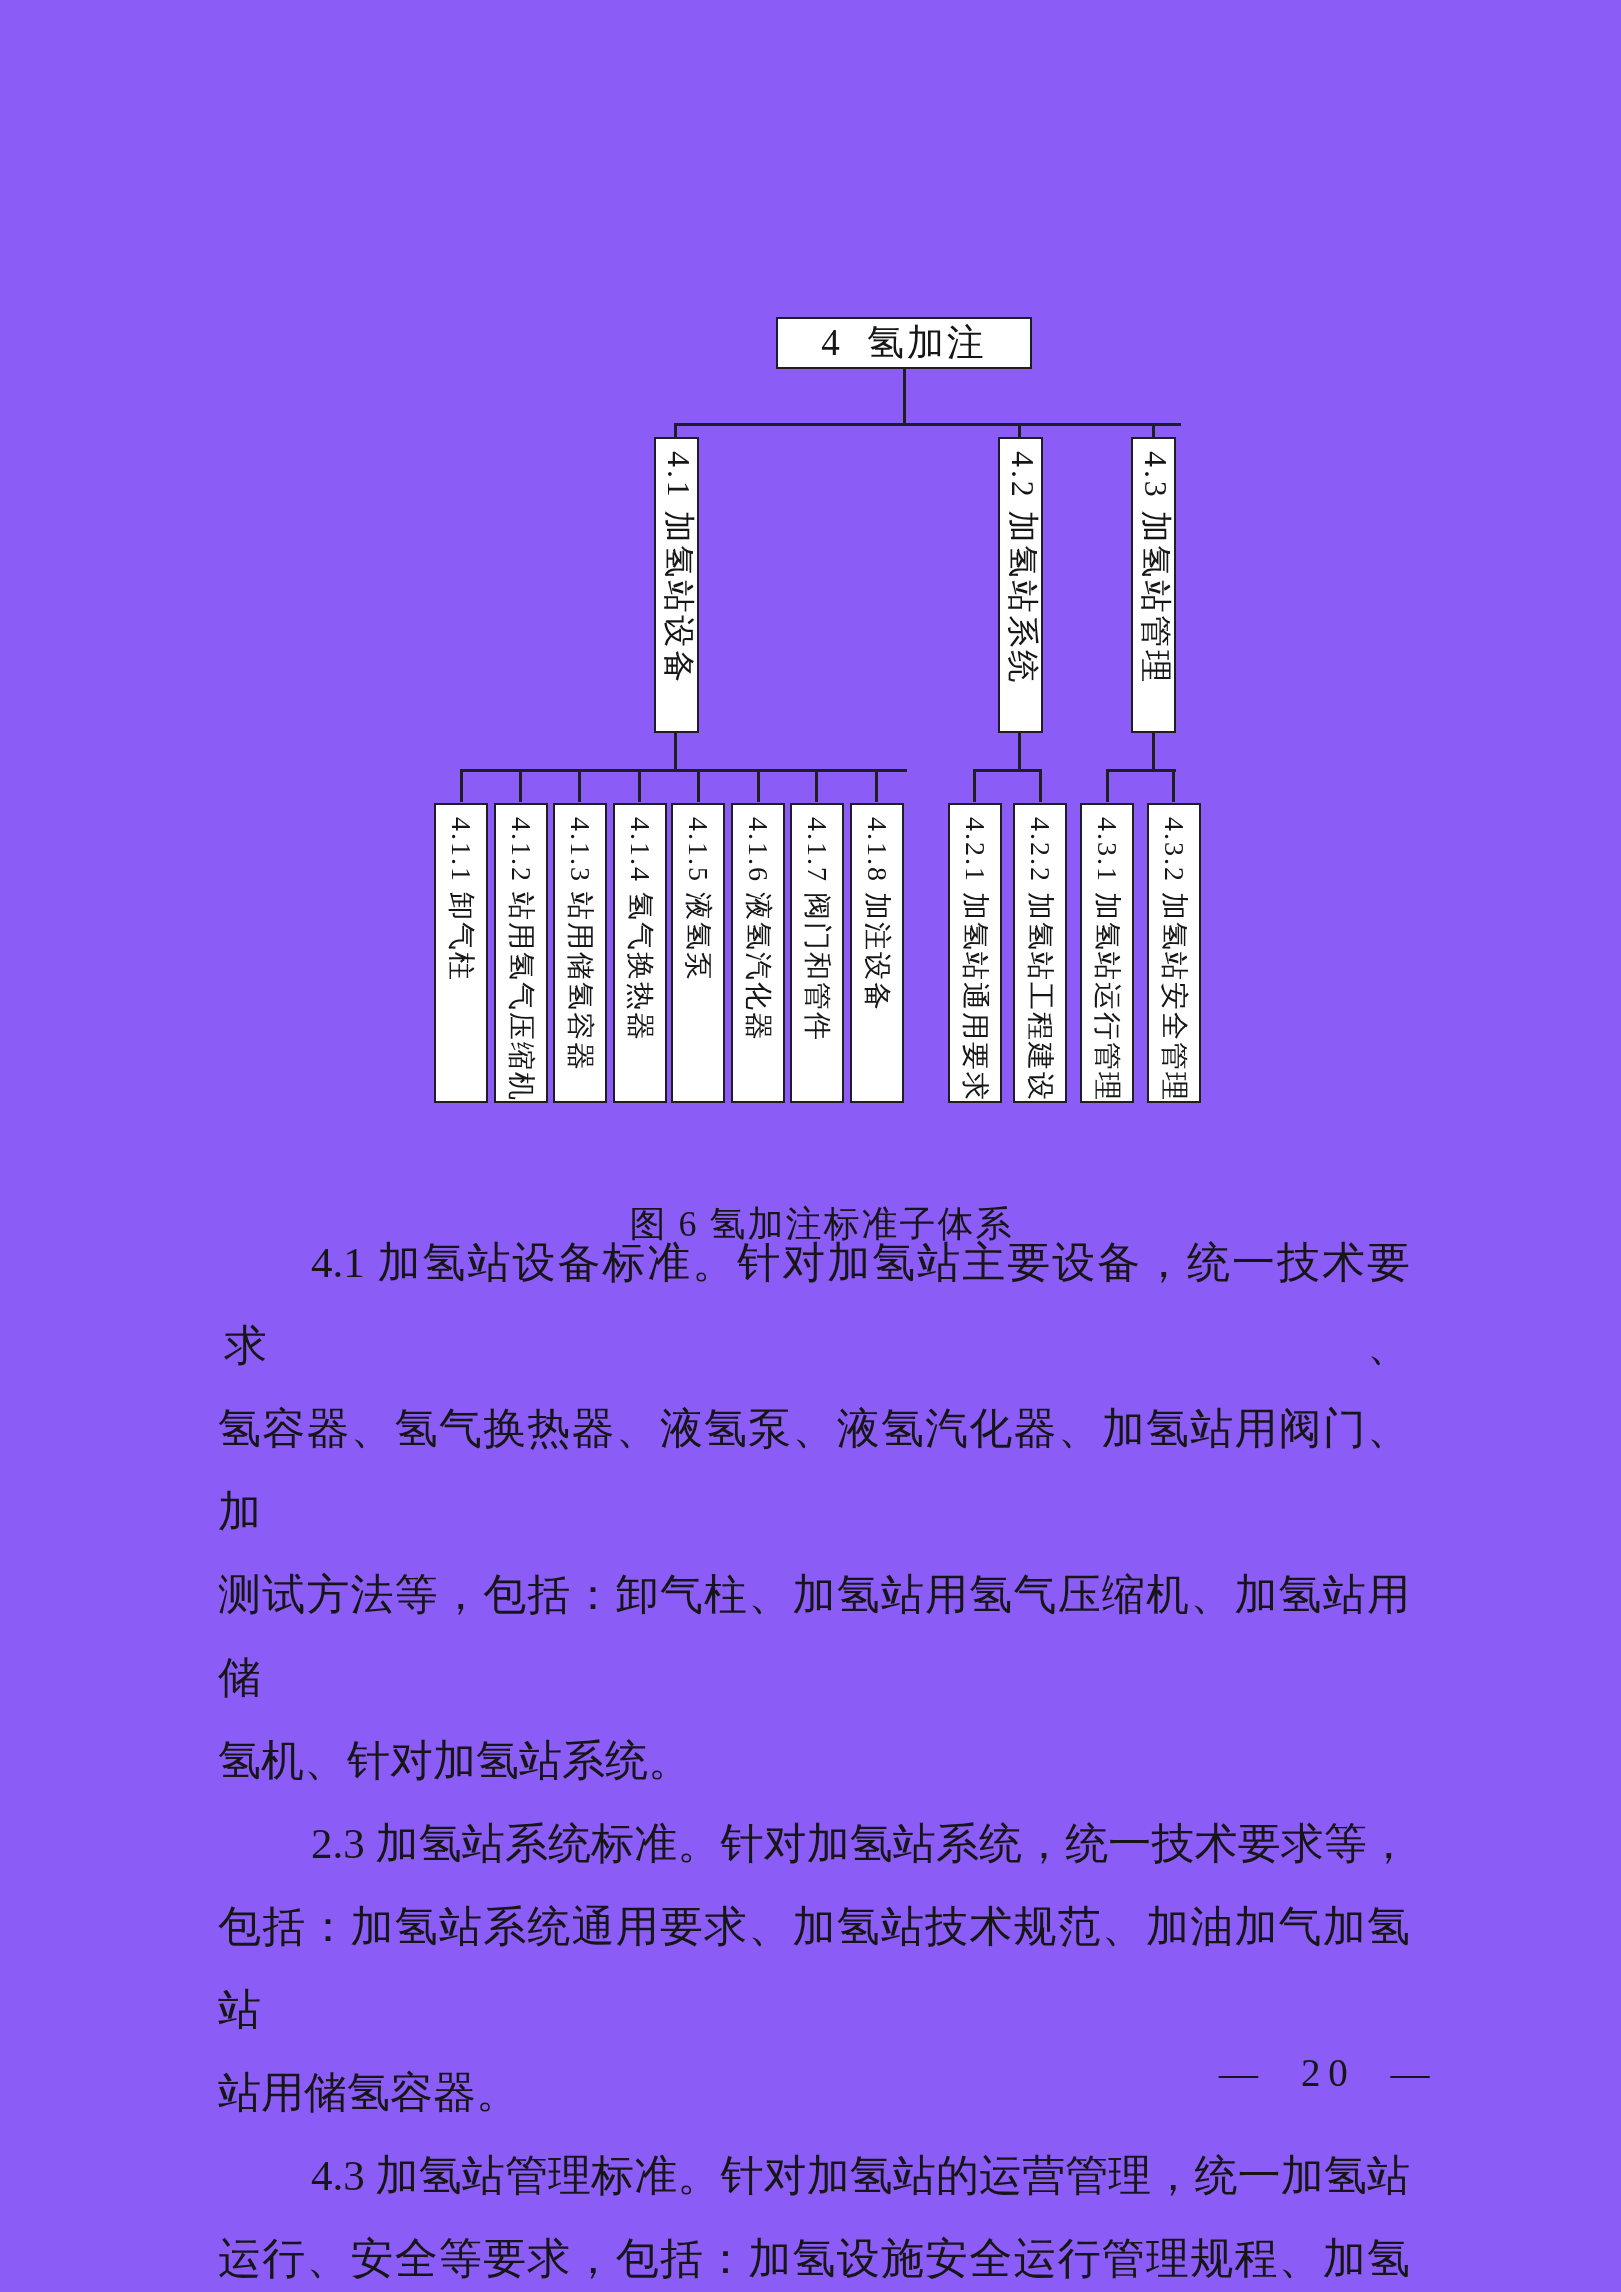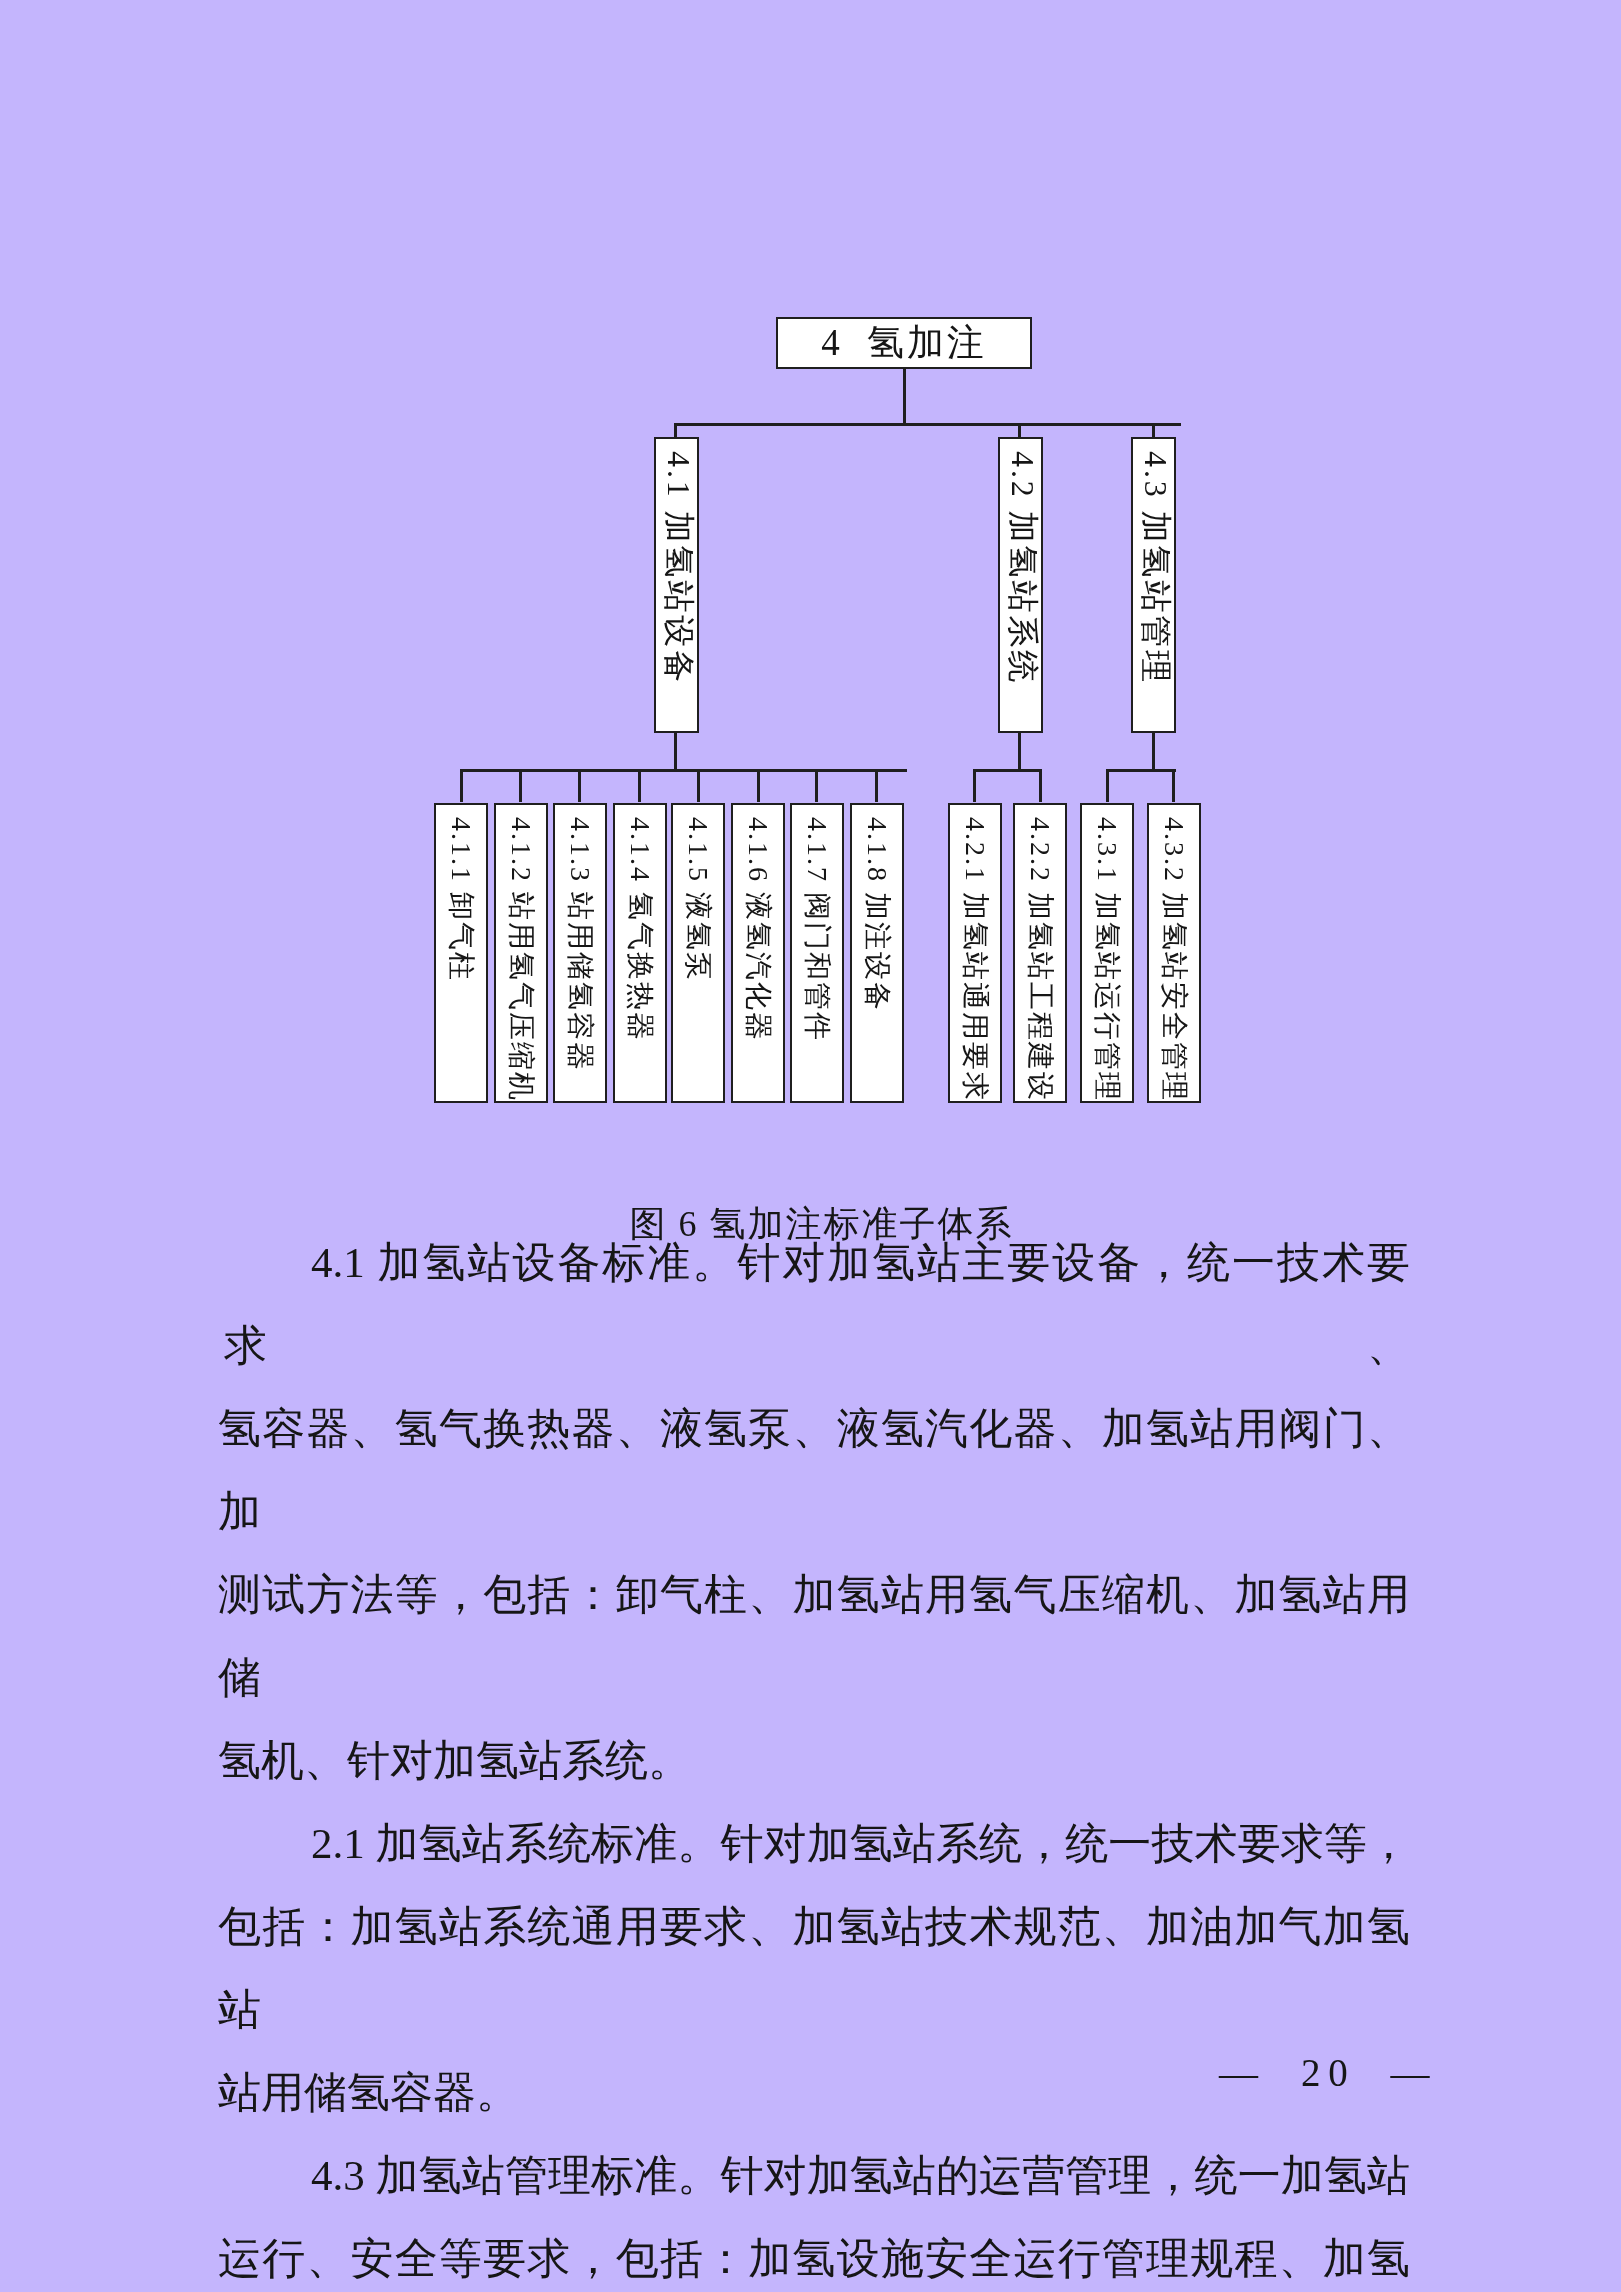--- a/index.html
+++ b/index.html
@@ -1,21 +1,21 @@
 <!DOCTYPE html>
 <html><head>
 <meta charset="utf-8">
 <style>
   html, body { margin: 0; padding: 0; background: #9a9a9a; }
   .page {
     position: relative;
     width: 1621px;
     height: 2293px;
     margin: 0 auto;
-    background: #c4b5fd;
+    background: #8b5cf6;
     font-family: "Liberation Serif", "DejaVu Serif", serif;
     color: #161616;
     overflow: hidden;
   }
 
   
   .cl { position: absolute; background: #1f1f1f; }
   .cl.h { height: 2.9px; }
   .cl.v { width: 2.9px; }
 
@@ -174,21 +174,21 @@
   <div class="caption">图 6 氢加注标准子体系</div>
 
   <div class="bodytext">
     <div>
       <div class="line first">4.1 加氢站设备标准。针对加氢站主要设备，统一技术要求、</div>
       <div class="line">氢容器、氢气换热器、液氢泵、液氢汽化器、加氢站用阀门、加</div>
       <div class="line">测试方法等，包括：卸气柱、加氢站用氢气压缩机、加氢站用储</div>
       <div class="line last">氢机、针对加氢站系统。</div>
     </div>
     <div>
-      <div class="line first">2.1 加氢站系统标准。针对加氢站系统，统一技术要求等，</div>
+      <div class="line first">2.3 加氢站系统标准。针对加氢站系统，统一技术要求等，</div>
       <div class="line">包括：加氢站系统通用要求、加氢站技术规范、加油加气加氢站</div>
       <div class="line last">站用储氢容器。</div>
     </div>
     <div>
       <div class="line first">4.3 加氢站管理标准。针对加氢站的运营管理，统一加氢站</div>
       <div class="line">运行、安全等要求，包括：加氢设施安全运行管理规程、加氢站</div>
 
     </div>
   </div>
 

